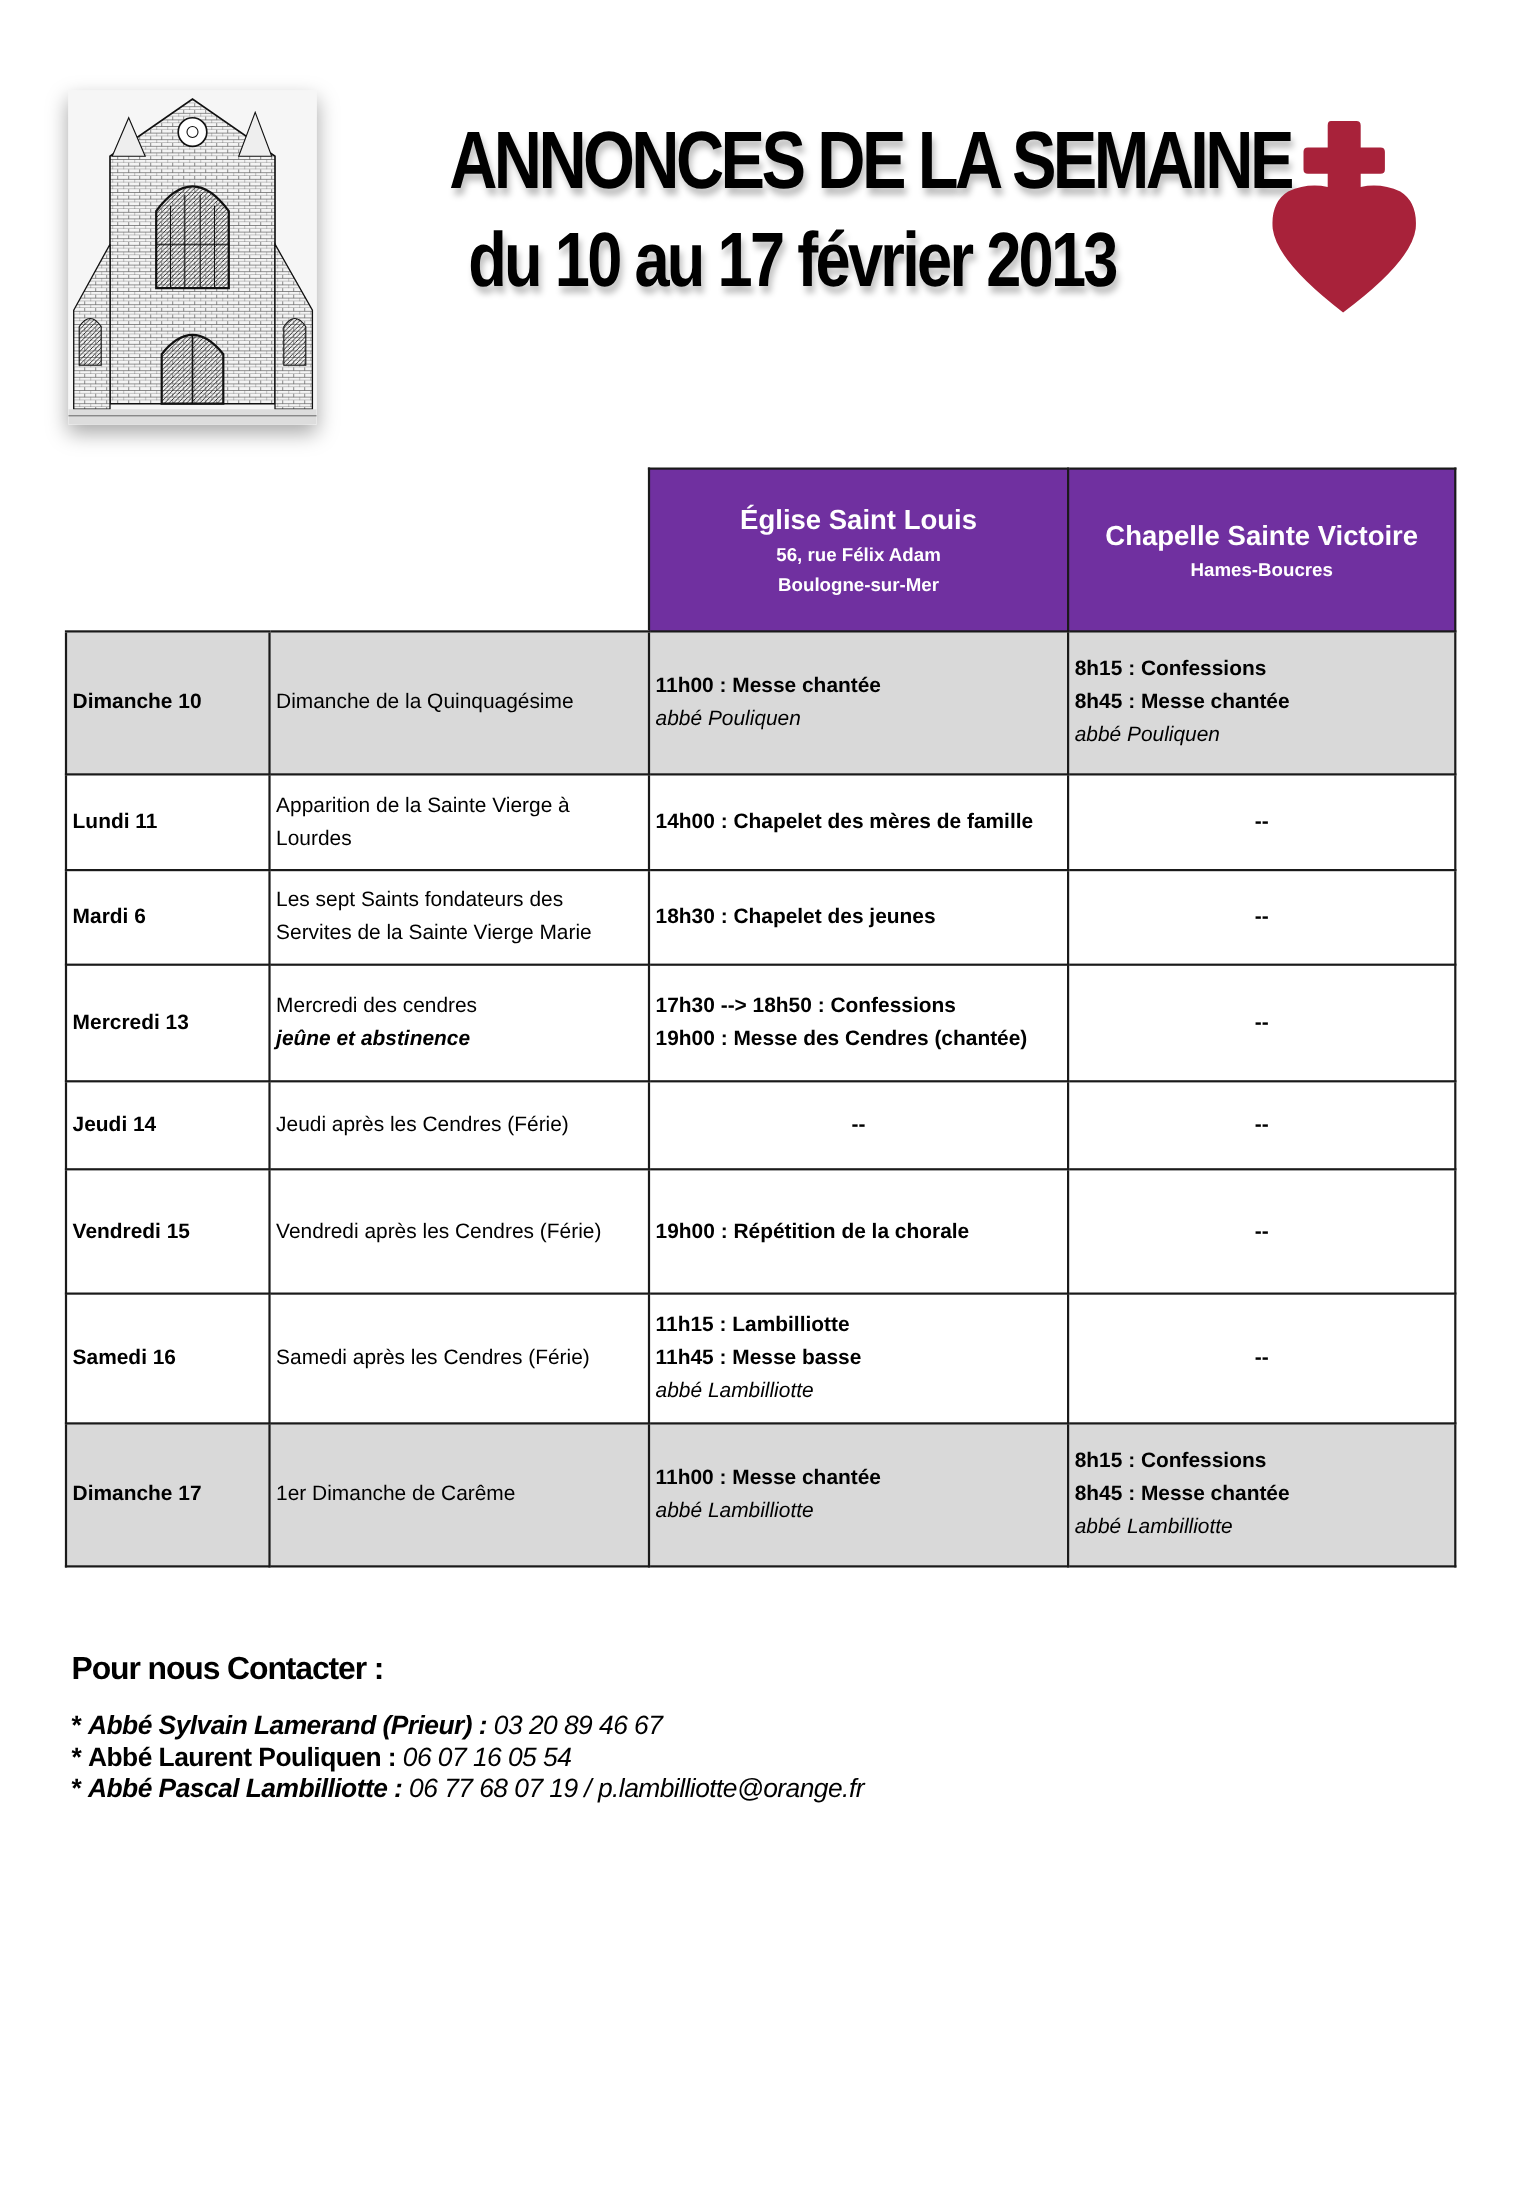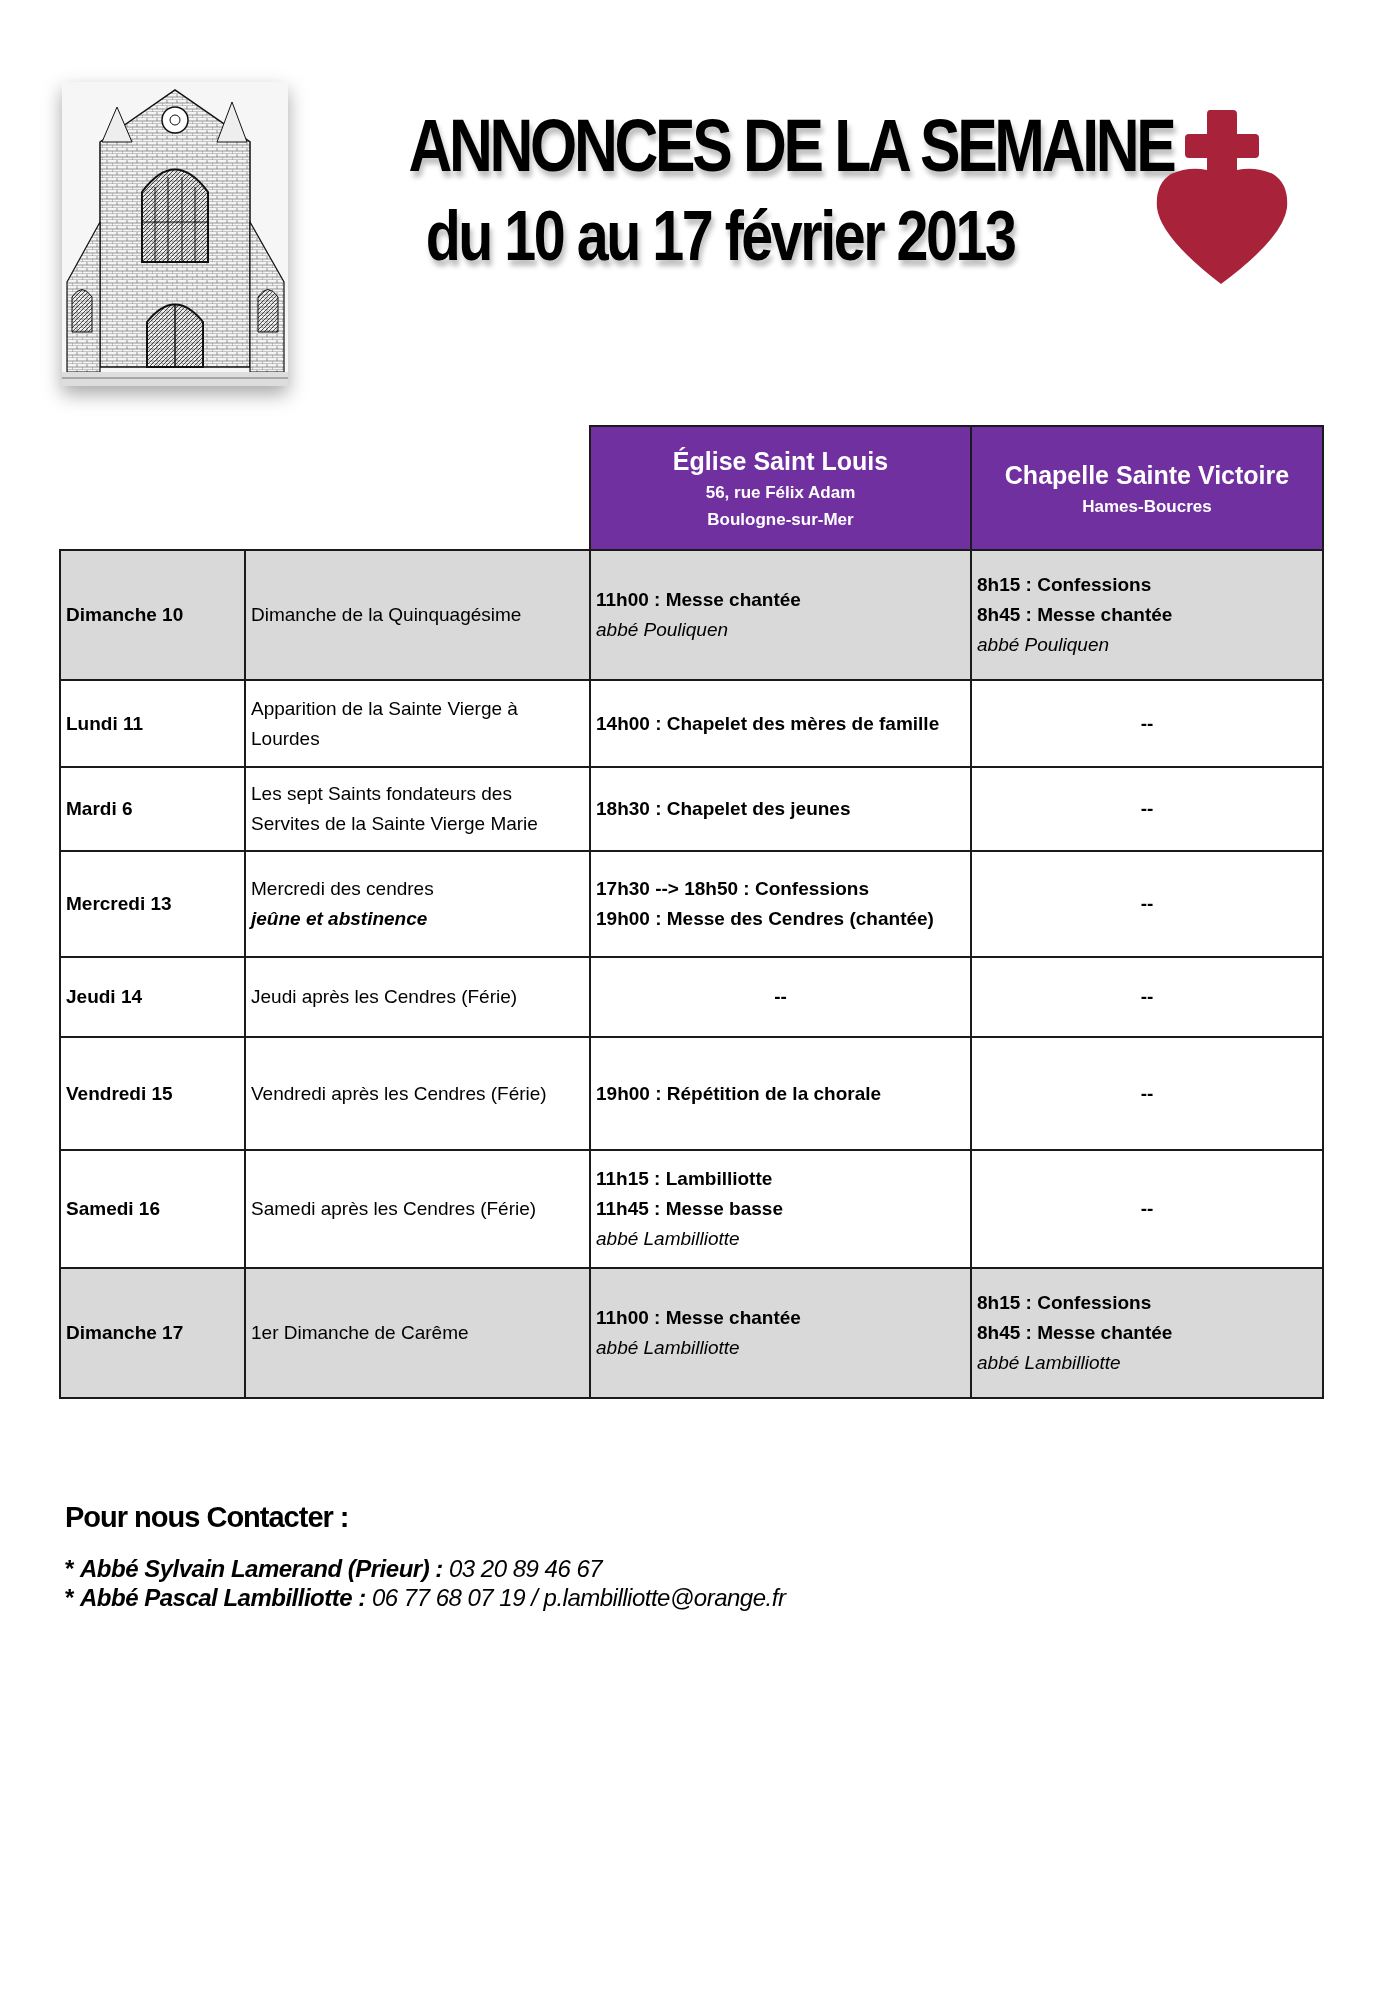--- a/index.html
+++ b/index.html
@@ -15,21 +15,21 @@
                 letter-spacing:-4px; transform:scaleX(0.82); transform-origin:center;
                 line-height:92px; text-shadow: 3px 6px 6px rgba(0,0,0,0.25); white-space:nowrap; }
   .title-sub { font-family:"Liberation Sans", sans-serif; font-weight:bold; font-size:70px;
                letter-spacing:-3px; transform:scaleX(0.82); transform-origin:center;
                line-height:88px; text-shadow: 3px 6px 6px rgba(0,0,0,0.25); white-space:nowrap; }
 
   .heart-logo { position:absolute; left:1155px; top:108px; width:135px; height:190px; }
 
   table.schedule { position:absolute; left:59px; top:425px; border-collapse:collapse;
                    table-layout:fixed; width:1263px; }
-  table.schedule td, table.schedule th { border:2px solid #1a1a1a; padding:0 5px; vertical-align:middle;
+  table.schedule td, table.schedule th { border:2px solid #1a1a1a; padding:12px 5px; vertical-align:middle;
       font-family:"Liberation Sans", sans-serif; font-size:19px; line-height:30px; }
   th.blank { border:none !important; border-bottom:2px solid #1a1a1a !important; background:#fff; }
   th.loc { background:#7030a0; color:#fff; text-align:center; font-weight:bold; height:122px; }
   th.loc .name { font-size:25px; line-height:36px; display:block; }
   th.loc .addr { font-size:17px; line-height:27px; display:block; }
   td.day { font-size:24px; font-weight:bold;margin-left:24px; }
   td.feast { font-size:19px; }
   td.center { text-align:center; font-weight:bold; }
   tr.sunday td { background:#d9d9d9; }
   .line { display:block; font-weight:bold; }
@@ -222,15 +222,19 @@
 </table>
 
 <div class="contact">
   <h2>Pour nous Contacter :</h2>
   <div class="c-line">
     <span class="upright">*</span>
     <b>Abbé Sylvain Lamerand (Prieur) :</b><span> 03 20 89 46 67</span>
   </div>
   <div class="c-line">
     <span class="upright">*</span>
+    <span class="upright">Abbé Laurent Pouliquen :</span><span> 06 07 16 05 54</span>
+  </div>
+  <div class="c-line">
+    <span class="upright">*</span>
     <b>Abbé Pascal Lambilliotte :</b><span> 06 77 68 07 19 / p.lambilliotte@orange.fr</span>
   </div>
 </div>
 
 </body></html>

